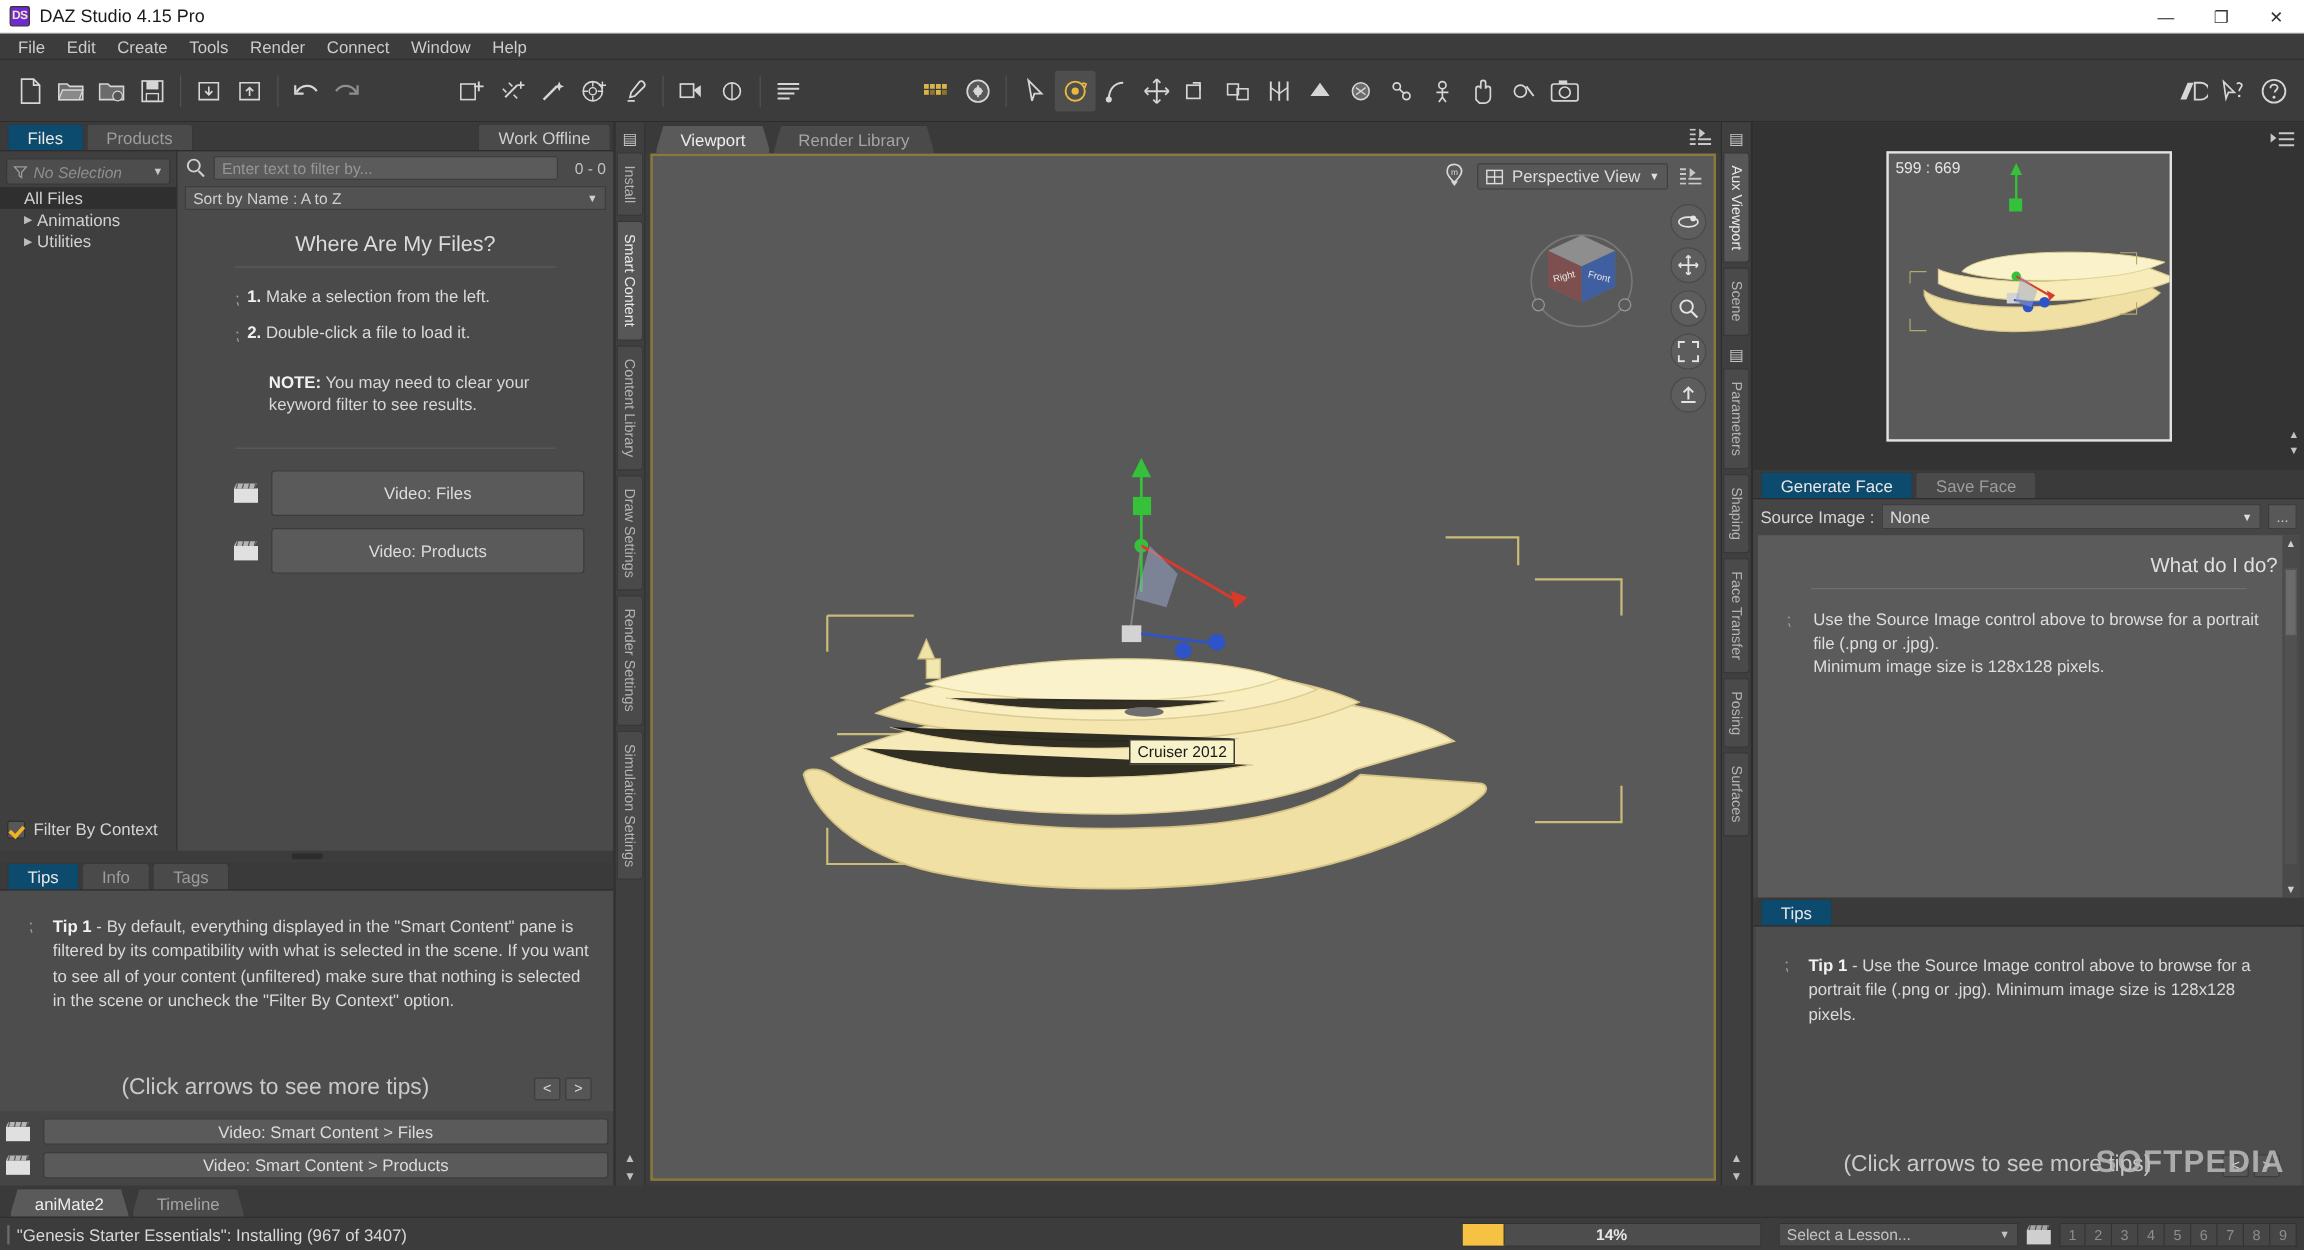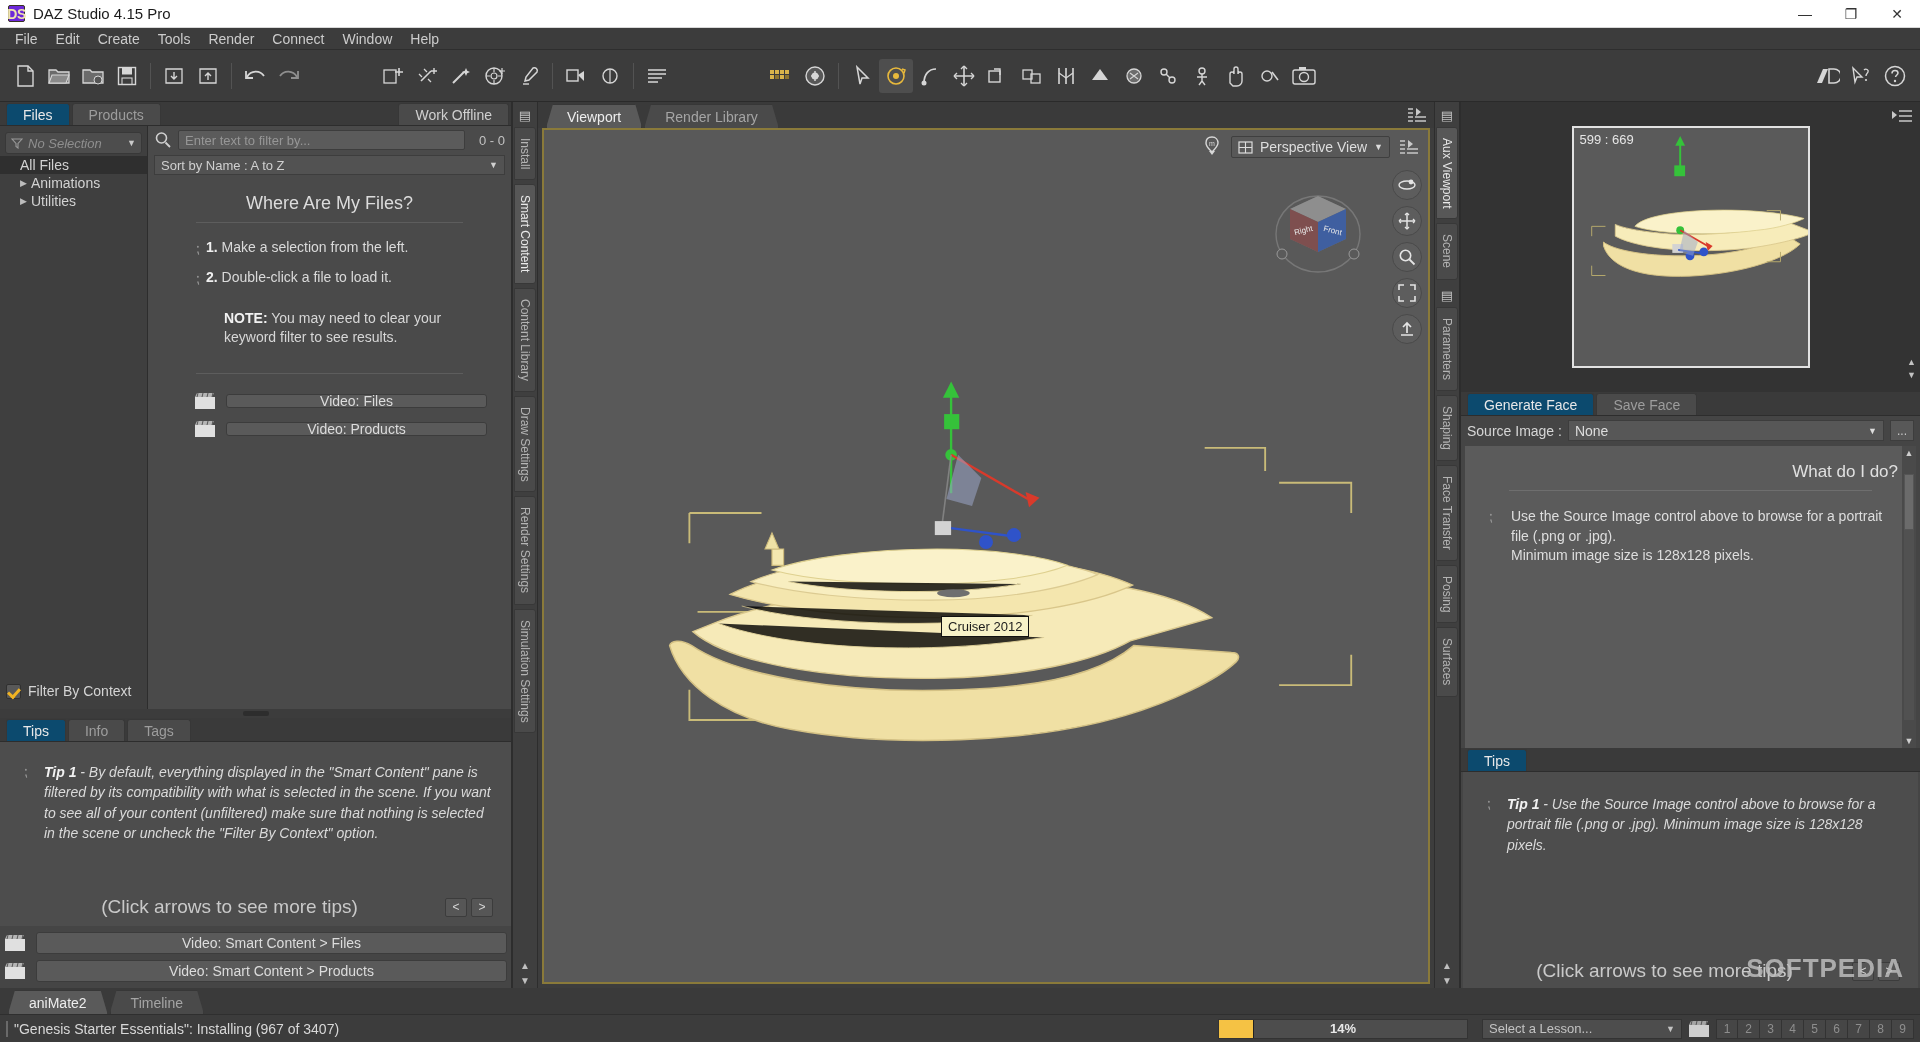--- a/index.html
+++ b/index.html
@@ -14,21 +14,21 @@
   .noselect { user-select:none; }
 
   
   #titlebar{
     height:28px; background:#ffffff; display:flex; align-items:center;
     border-bottom:1px solid #d8d8d8;
   }
   #title-icon{
     width:17px;height:17px;margin-left:8px;margin-right:8px;
     background:#6d28d9; border:1px solid #3a3323; border-radius:2px;
-    color:#f0e4b0; font-size:14px; font-weight:bold;
+    color:#f0e4b0; font-size:10px; font-weight:bold;
     display:flex;align-items:center;justify-content:center; letter-spacing:-0.5px;
   }
   #title-text{ color:#1b1b1b; font-size:15px; }
   #win-btns{ margin-left:auto; display:flex; height:28px; }
   .win-btn{ width:46px;height:28px;display:flex;align-items:center;justify-content:center;
     color:#333; font-size:14px; }
 
   
   #menubar{
     height:22px; background:#3c3c3c; display:flex; align-items:center;
@@ -96,33 +96,33 @@
   .help-rule{ height:1px;background:#5d5d5d; margin:0 24px 16px 24px;}
   .help-step{ display:flex; align-items:flex-start; margin-bottom:14px; padding-left:18px;}
   .bullet{ width:16px;flex:0 0 16px; color:#9a9a9a; font-size:13px; line-height:1;
     margin-top:3px; text-align:center;}
   .help-step-txt{ font-size:14px; color:#dadada; }
   .help-step-txt b{ color:#f0f0f0; }
   .help-note{ font-size:14px; color:#d7d7d7; margin:10px 0 0 52px; line-height:1.35; max-width:300px;}
   .help-note b{ color:#f2f2f2; }
   .help-rule2{ height:1px;background:#5d5d5d; margin:26px 24px 18px 24px;}
   .vid-row{ display:flex; align-items:center; gap:10px; margin:0 0 10px 22px;}
-  .vid-btn{ flex:1; max-width:290px; height:14px; background:#5a5a5a; border:1px solid #3c3c3c;
+  .vid-btn{ flex:1; max-width:290px; height:38px; background:#5a5a5a; border:1px solid #3c3c3c;
     border-radius:3px; display:flex;align-items:center;justify-content:center;
     font-size:14px;color:#dcdcdc;}
 
   
   .hsplit{ height:9px; background:#3c3c3c; display:flex;align-items:center;justify-content:center;}
   .hsplit .grip{ width:26px;height:5px;background:#2d2d2d;border-radius:2px;}
 
   
   #tipspane{ height:270px; background:#454545; display:flex; flex-direction:column;}
   #tips-body{ flex:1; background:#4d4d4d; padding:20px 18px 8px 18px; display:flex; flex-direction:column;}
   .tip-row{ display:flex; gap:10px; }
-  .tip-text{ font-size:14px; line-height:1.45; color:#dadada;font-style:italic; }
+  .tip-text{ font-size:14px; line-height:1.45; color:#dadada; }
   .tip-text b{ color:#f2f2f2; }
   .tips-foot{ margin-top:auto; display:flex; align-items:center; padding-top:6px;}
   .tips-foot .lbl{ flex:1; text-align:center; font-size:19px; color:#c9c9c9;}
   .arrow-btn{ width:22px;height:19px;background:#565656;border:1px solid #3c3c3c;
     border-radius:2px; display:flex;align-items:center;justify-content:center;
     font-size:12px;color:#d6d6d6; margin-left:4px;}
   .tips-vid{ display:flex;align-items:center;gap:10px; margin:6px 4px 0 4px;}
   .tips-vid .vb{ flex:1;height:22px;background:#5a5a5a;border:1px solid #3c3c3c;border-radius:3px;
     display:flex;align-items:center;justify-content:center;font-size:14px;color:#dcdcdc;}
 

